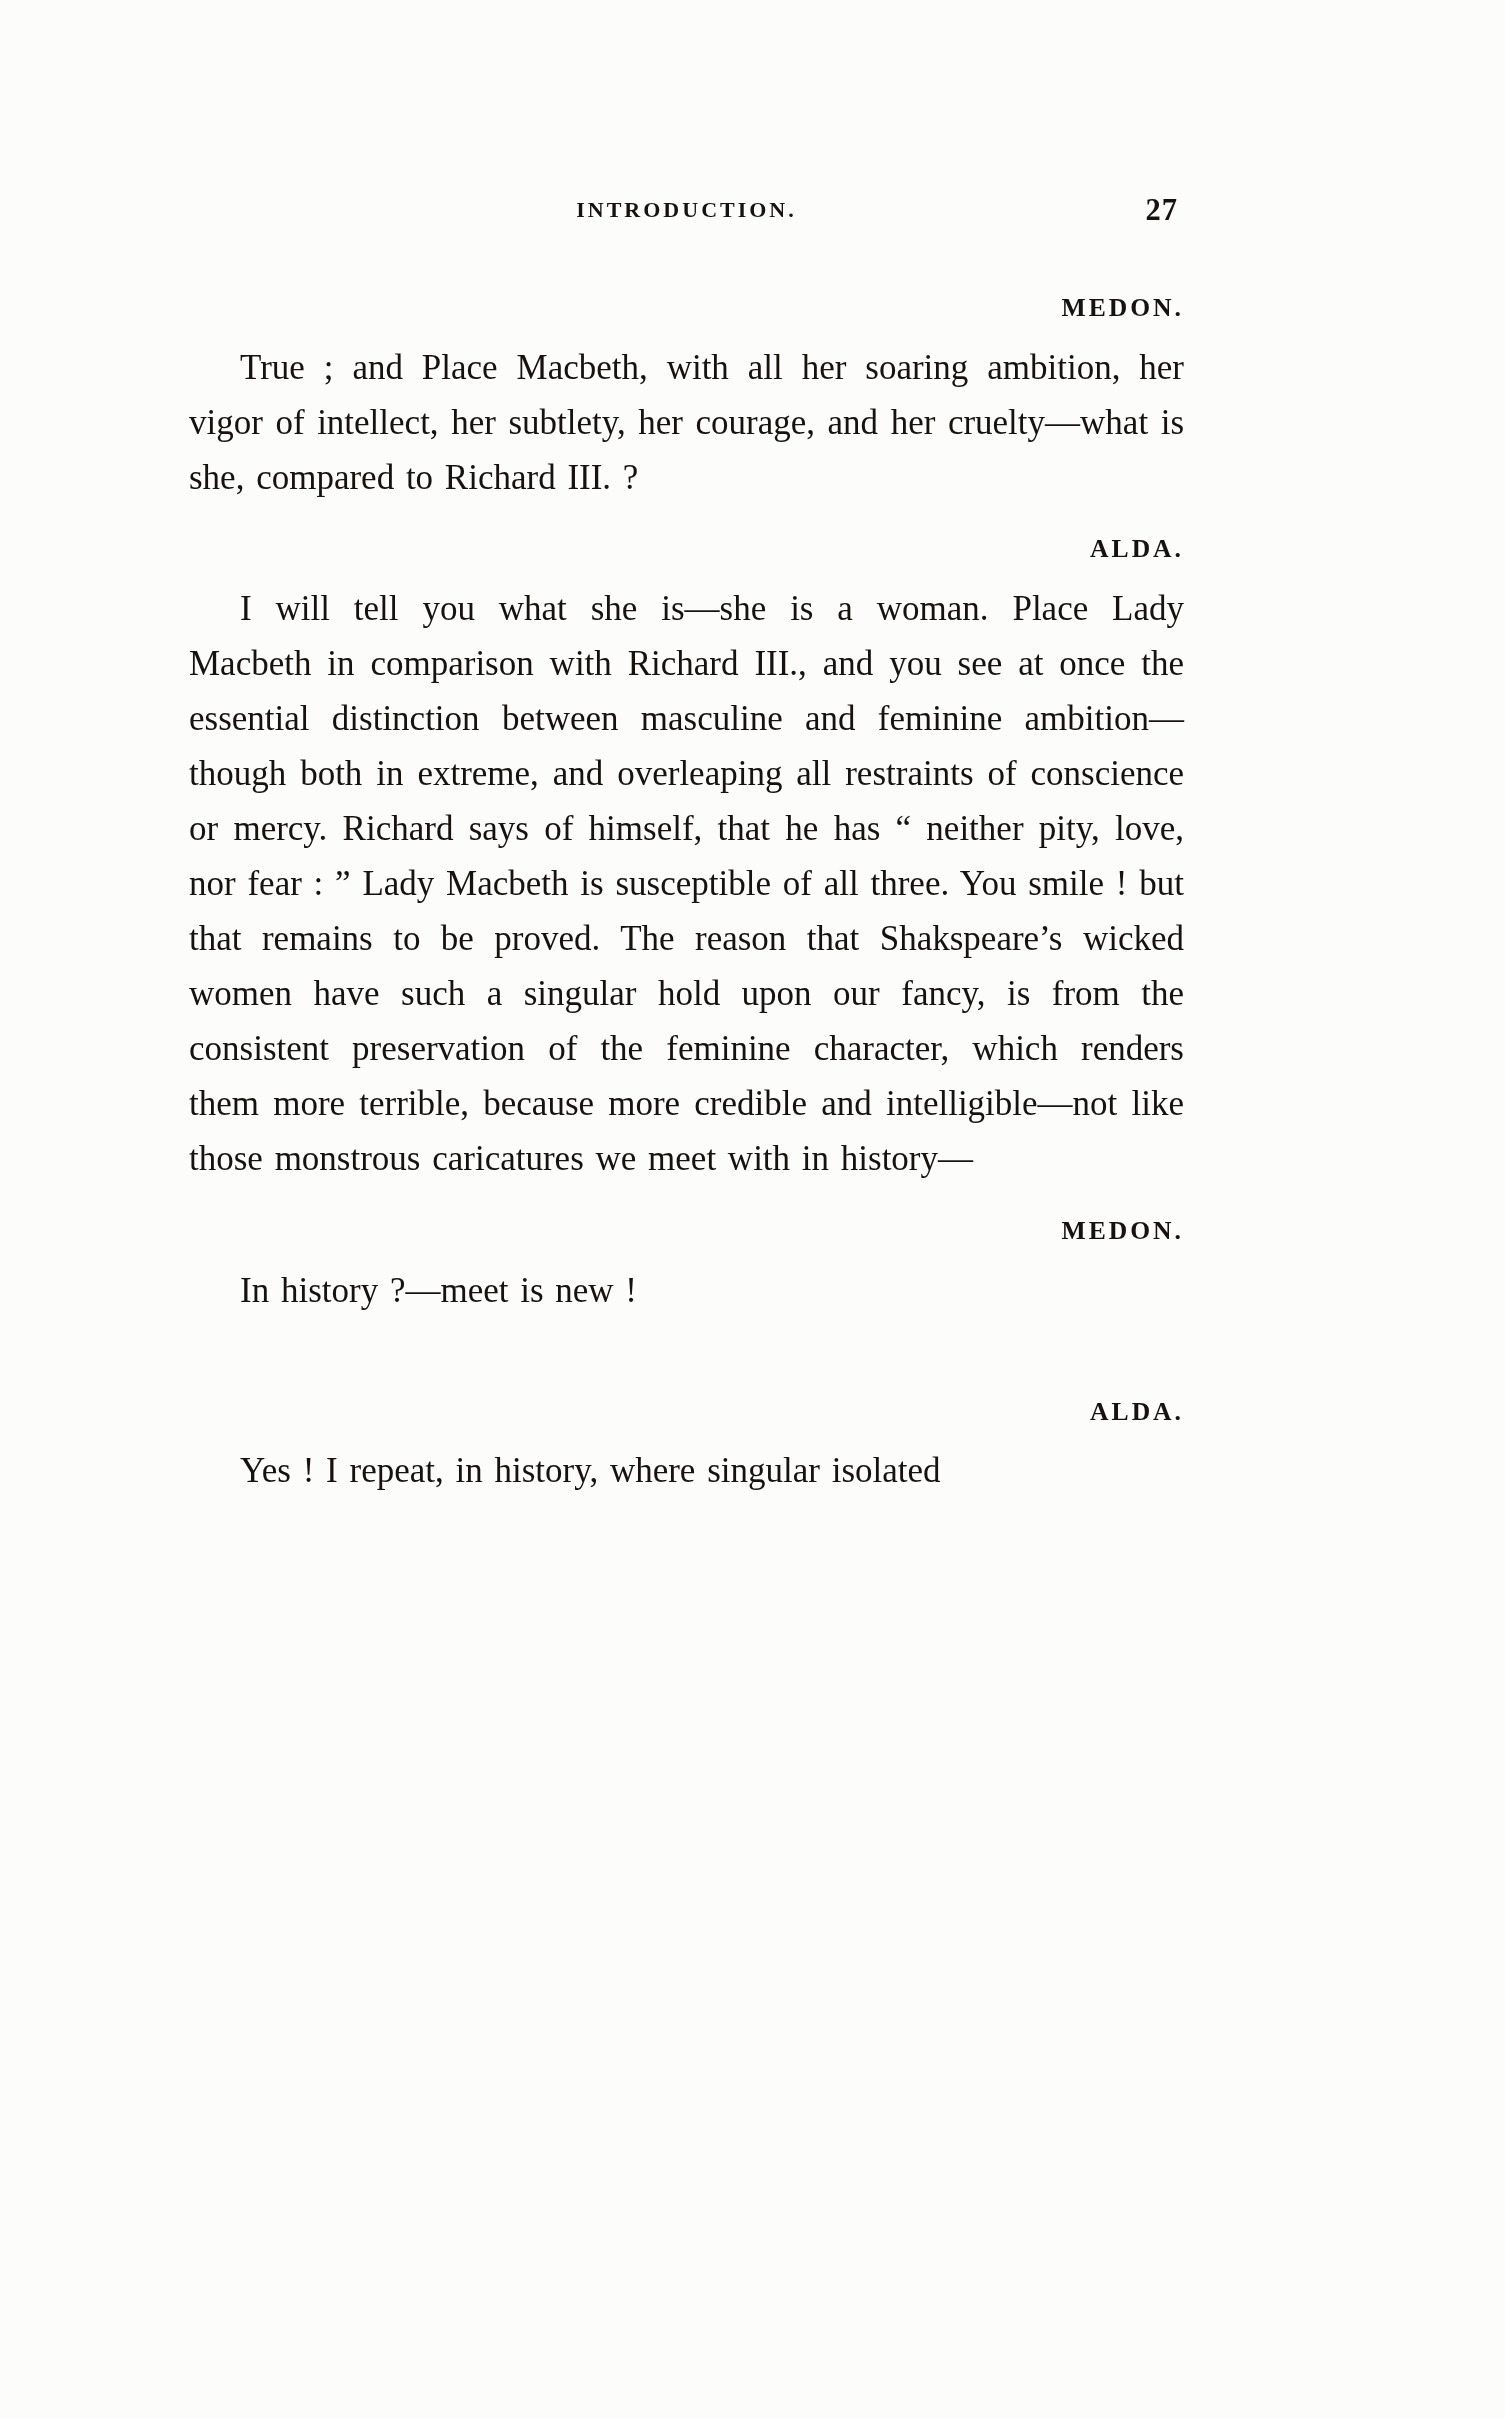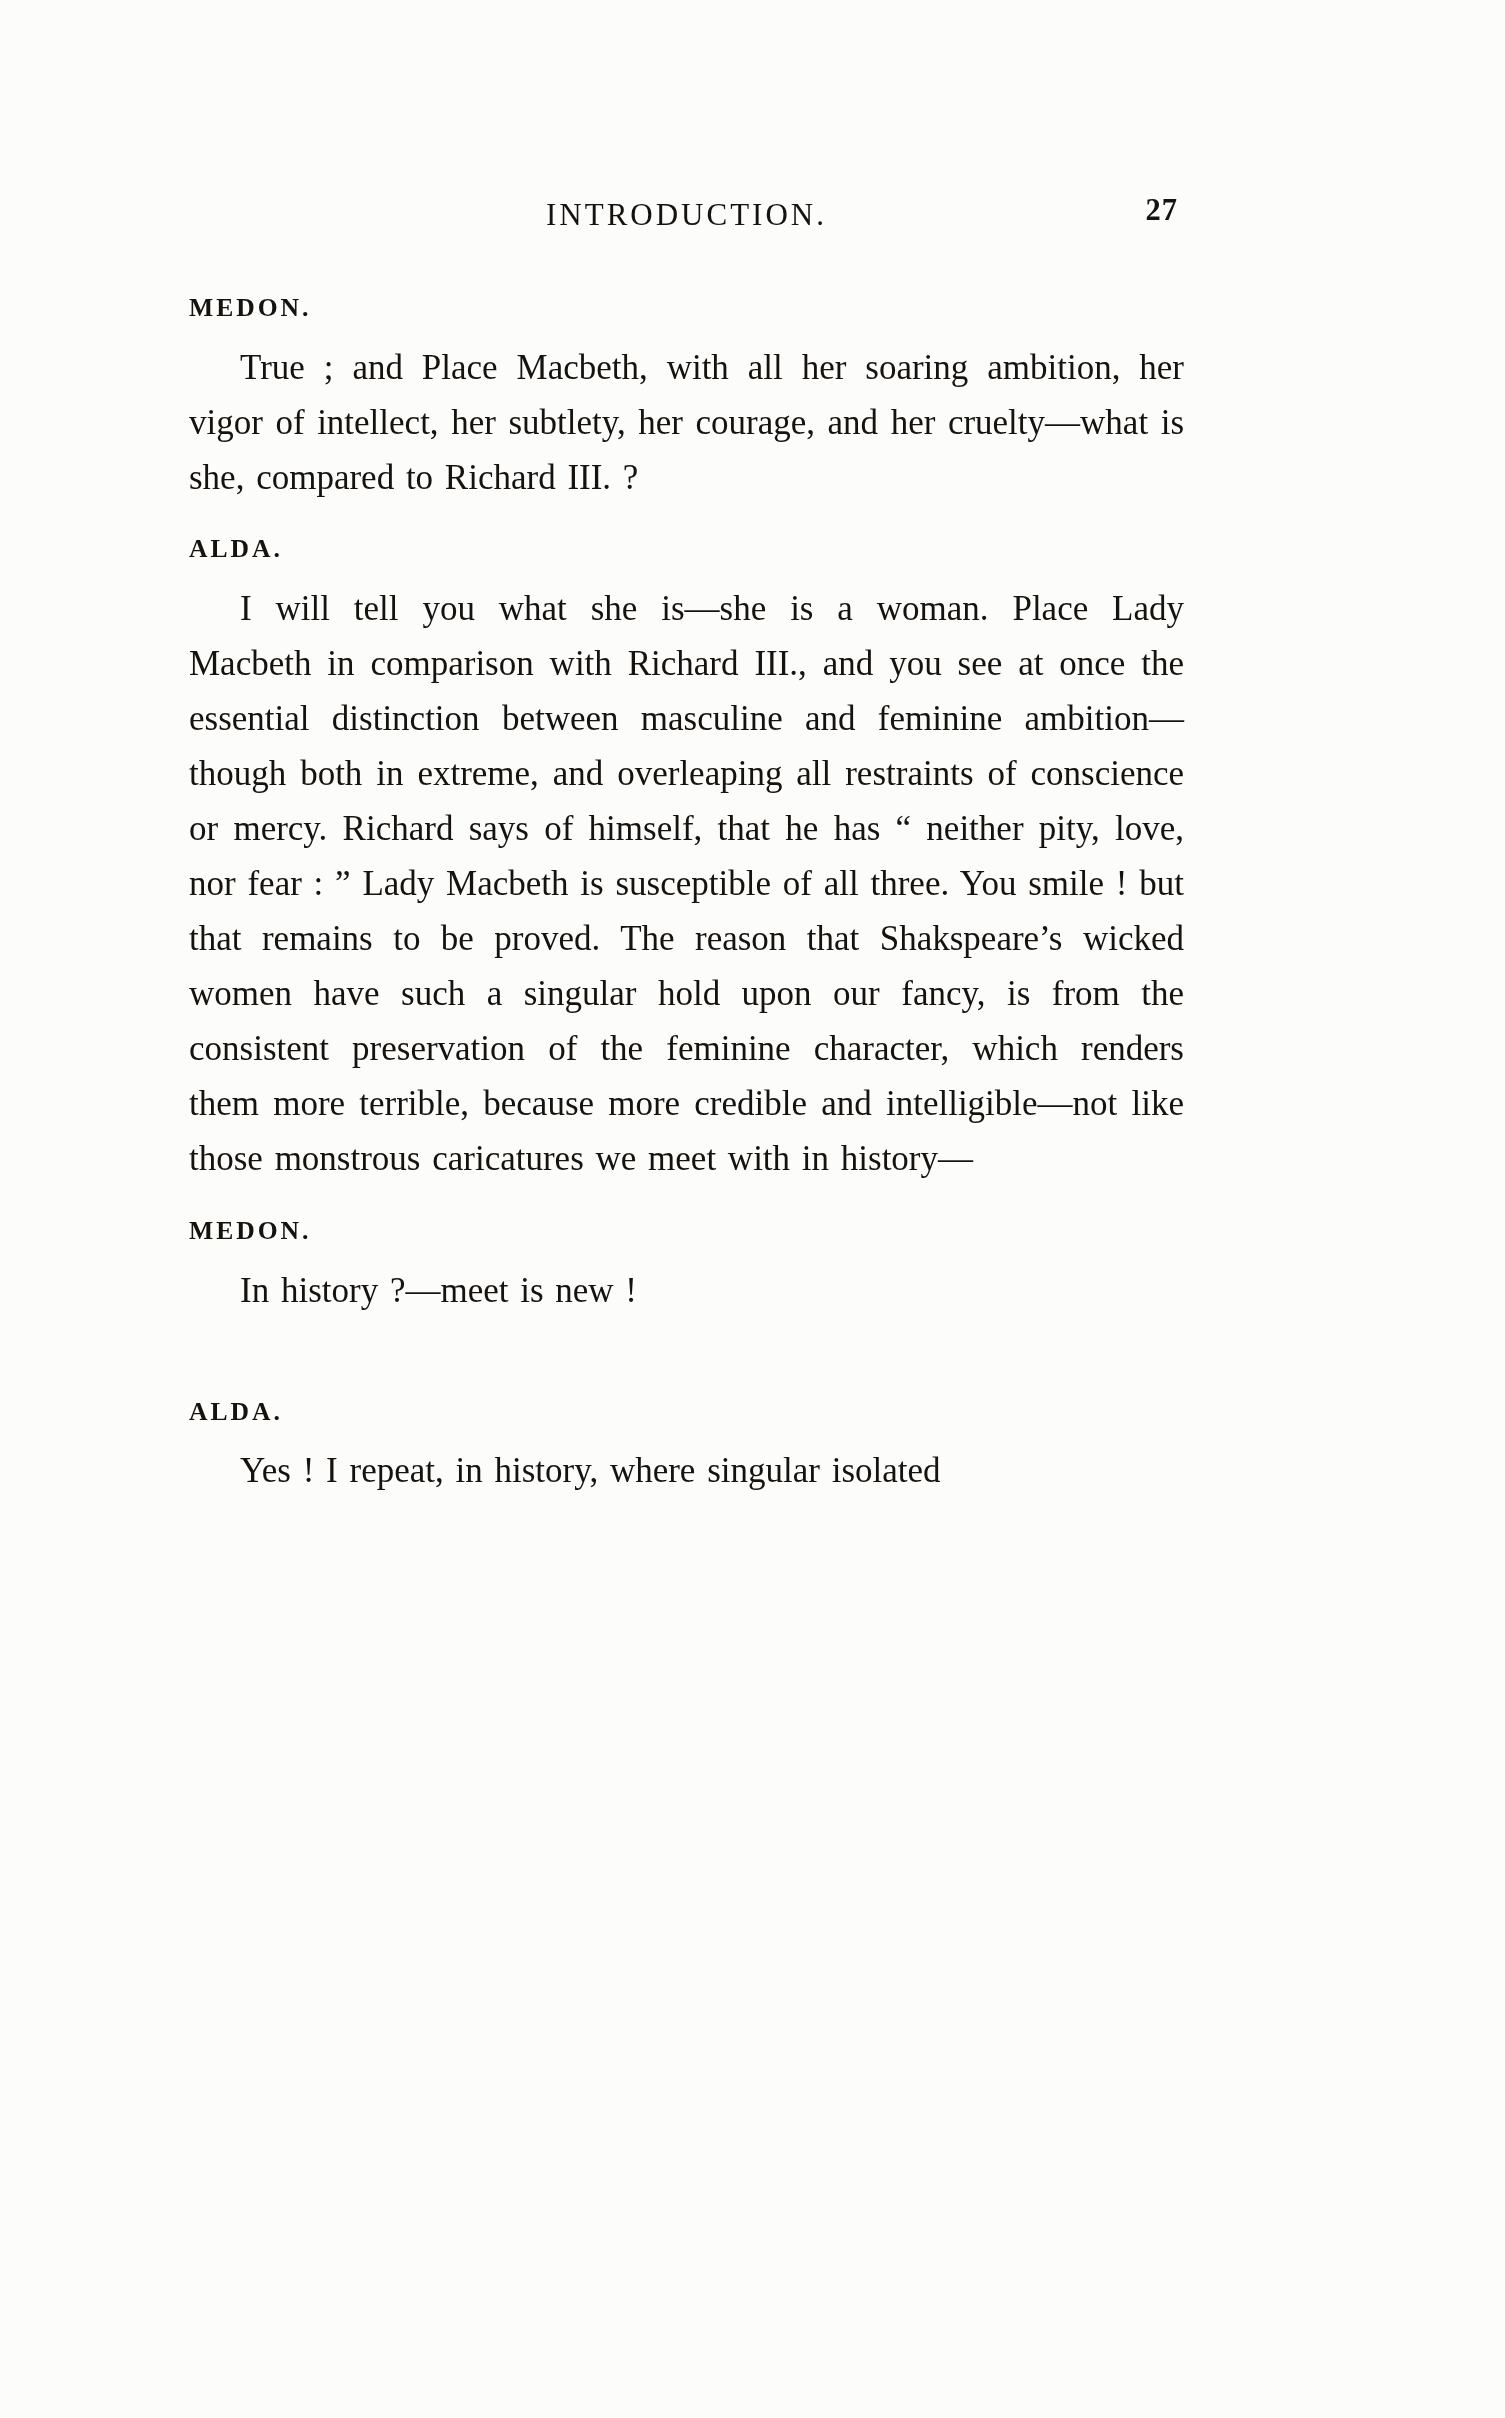--- a/index.html
+++ b/index.html
@@ -26,22 +26,22 @@
   .running-head {
     position: relative;
     height: 41px;
     margin-bottom: 53px;
   }
   .running-title {
     position: absolute;
     left: 50%;
     transform: translateX(-50%);
     top: 0;
-    font-size: 31px;
-    font-weight: 400;
+    font-size: 22px;
+    font-weight: 700;
     letter-spacing: 3px;
     white-space: nowrap;
   }
   .page-num {
     position: absolute;
     right: 6px;
     top: -3.9px;
     font-size: 30.5px;
     font-weight: 700;
     letter-spacing: 1px;
@@ -50,21 +50,21 @@
     font-size: 35px;
     line-height: 55px;
     text-align: justify;
     word-spacing: 3px;
     margin: 0;
   }
   .para.indent {
     text-indent: 51px;
   }
   .speaker {
-    text-align: left;
+    text-align: right;
     font-size: 25.6px;
     font-weight: 700;
     letter-spacing: 3px;
     line-height: 33px;
     margin: 27.6px 0 15.8px 0;
   }
   .speaker.extra-space {
     margin-top: 77px;
   }
 </style>

